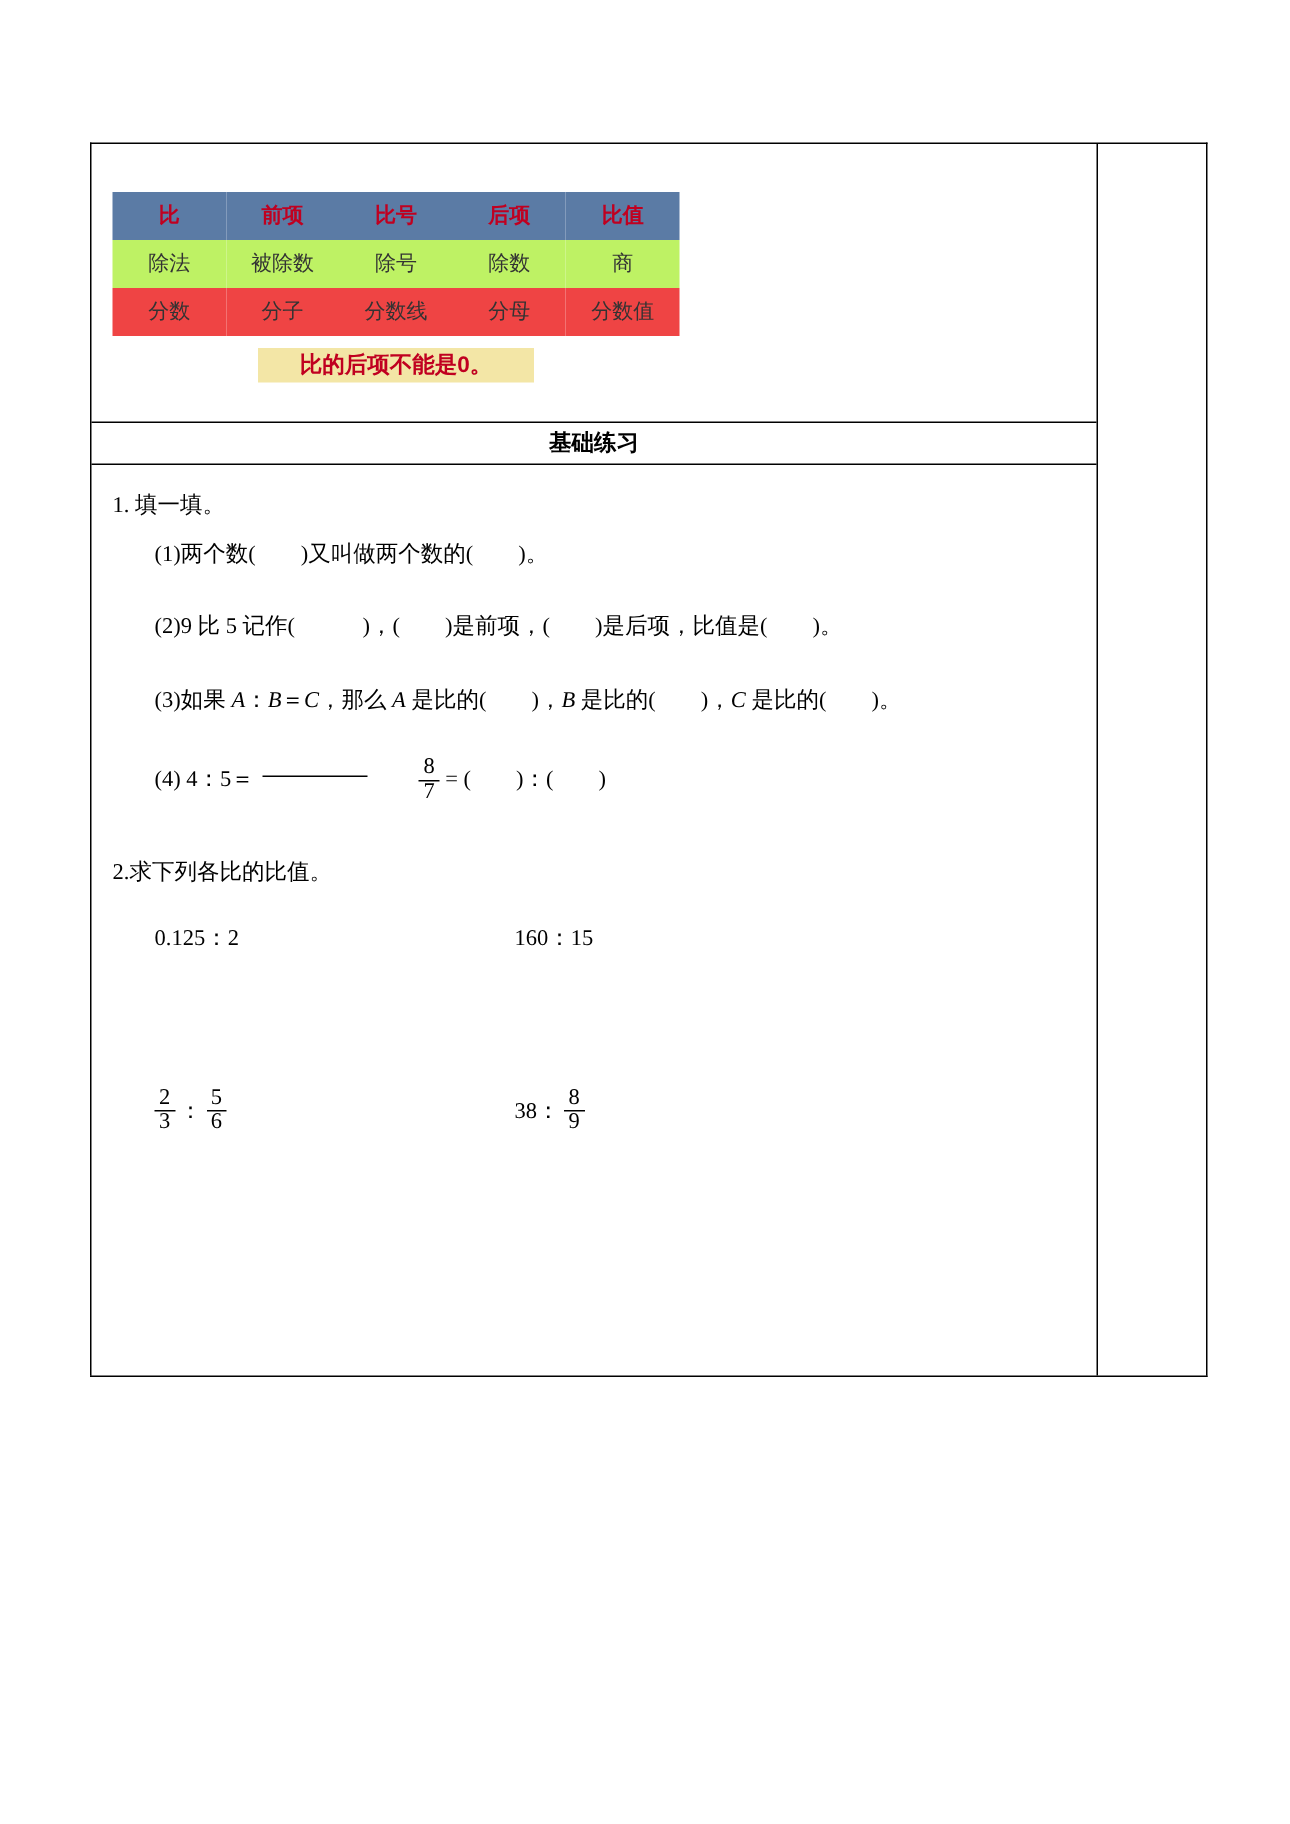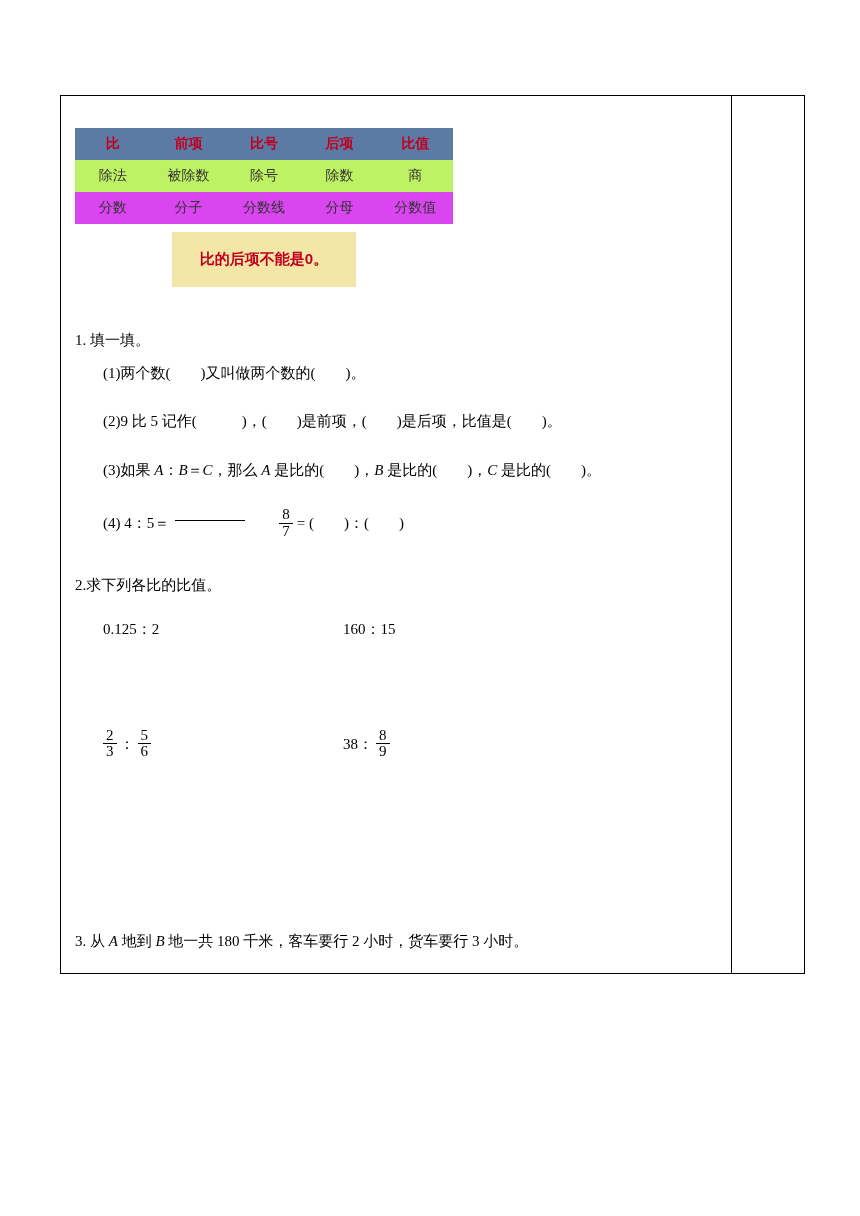--- a/index.html
+++ b/index.html
@@ -41,32 +41,32 @@
       font-size: 14px;
       width: 20%;
     }
     .comp-table .hdr td {
       background: #5b7ba5;
       color: #c00020;
       font-weight: bold;
       font-family: "SimSun", serif;
     }
     .comp-table .r1 td { background: #bef264; color: #333; }
-    .comp-table .r2 td { background: #d946ef; color: #333; font-family: Liberation Serif, serif; }
+    .comp-table .r2 td { background: #ef4444; color: #333; font-family: Liberation Serif, serif; }
     .note-row {
       margin-left: 4px; margin-top: 4px;
       text-align: center; width: 378px; padding: 4px 0;
     }
     .note-inner {
       display: inline-block;
       background: #f3e6a6;
       color: #c00020;
       font-weight: bold;
       font-size: 15px;
-      padding: 18px 28px;
+      padding: 2px 28px;
       font-family: "SimHei","黑体",sans-serif;
     }
     .section-title-row {
       border-top: 1px solid #000;
       border-bottom: 1px solid #000;
       text-align: center;
       padding: 4px 0;
       font-weight: bold;
       font-family: "SimHei","黑体",sans-serif;
       font-size: 15px;
@@ -141,20 +141,21 @@
             <td>分母</td>
             <td>分数值</td>
           </tr>
         </tbody>
           </table>
         <div class="note-row">
           <span class="note-inner">比的后项不能是0。</span>
         </div>
       </div>
 
+      <div class="section-title-row">基础练习</div>
 
       <div class="exercises">
         <div class="q">1.  填一填。</div>
         <div class="subq">(1)两个数(　　)又叫做两个数的(　　)。</div>
         <div class="subq">(2)9 比 5 记作(　　　)，(　　)是前项，(　　)是后项，比值是(　　)。</div>
         <div class="subq">
           <span>(3)如果 </span><span class="ital">A</span><span>：</span><span class="ital">B</span><span>＝</span><span class="ital">C</span><span>，那么 </span><span class="ital">A</span><span> 是比的(　　)，</span><span class="ital">B</span><span> 是比的(　　)，</span><span class="ital">C</span><span> 是比的(　　)。</span>
         </div>
         <div class="subq row-expr" style="margin-bottom:34px;">
           <span>(4)  4：5＝</span>
@@ -191,18 +192,15 @@
               <span class="d">9</span>
             </span>
           </div>
         </div>
       </div>
     </div>
     <div class="right-col"></div>
   </div>
 
   <div class="bottom-frame">
-    <div class="bottom-left">
-      <span>3.  从 </span><span class="ital">A</span><span> 地到 </span><span class="ital">B</span><span> 地一共 180 千米，客车要行 2 小时，货车要行 3 小时。</span>
-    </div>
     <div class="bottom-right"></div>
   </div>
 </div>
 
 </body></html>

